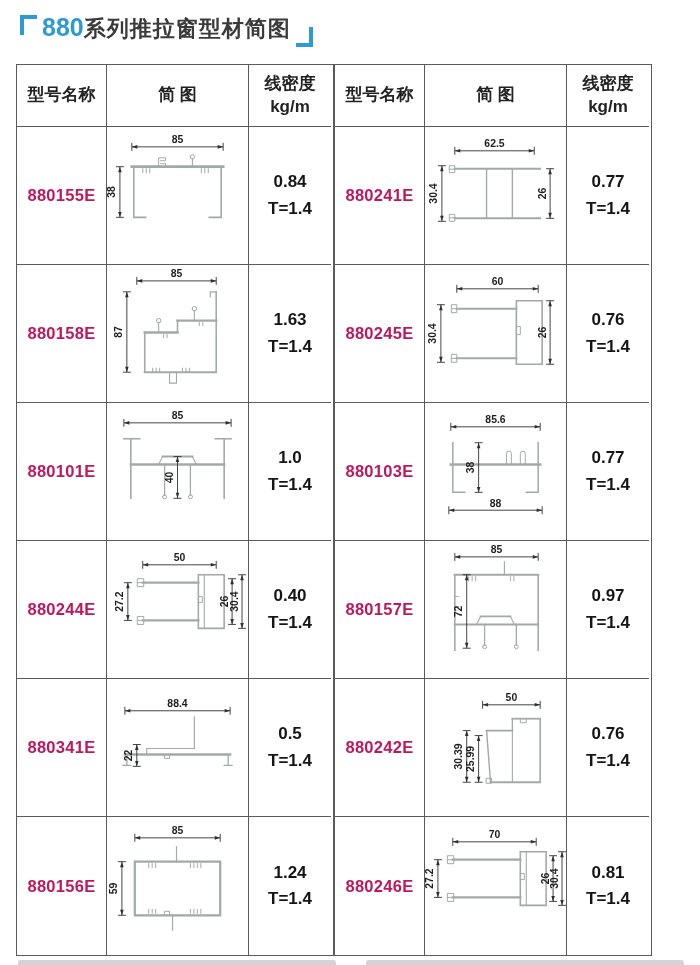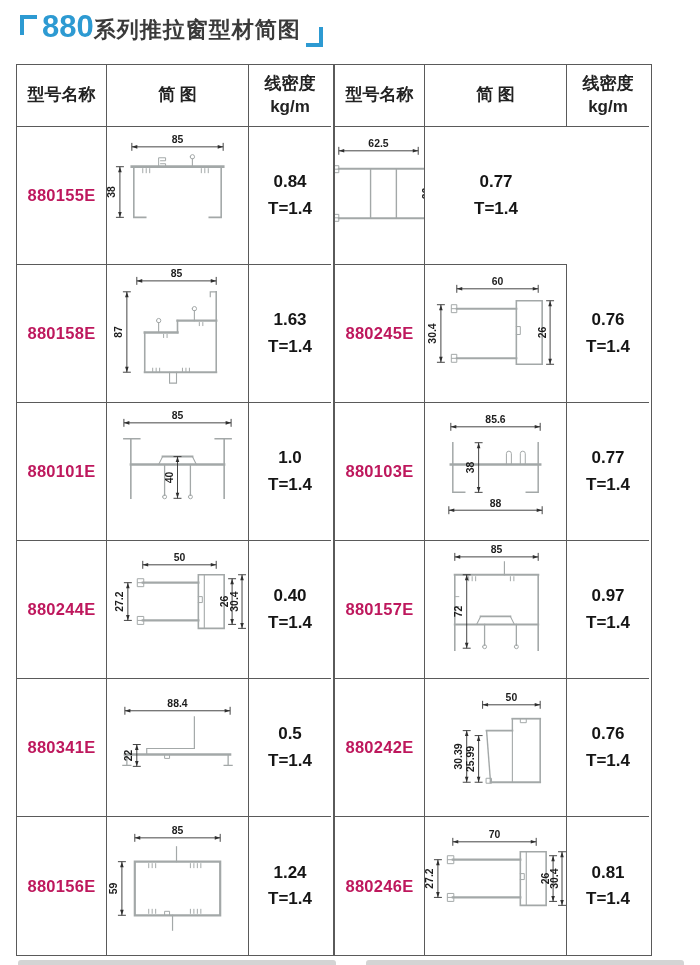--- a/index.html
+++ b/index.html
@@ -10,21 +10,21 @@
   }
   html,body{margin:0;padding:0;}
   body{
     width:700px;height:965px;background:#ffffff;position:relative;
     font-family:"Liberation Sans",sans-serif;color:#1a1a1a;overflow:hidden;
   }
   .title-row{position:absolute;top:12px;left:20px;display:flex;align-items:flex-start;}
   .bracket-open{width:13px;height:16px;border-left:4px solid var(--accent);border-top:4px solid var(--accent);margin-right:5px;margin-top:3px;}
   .bracket-close{width:13px;height:16px;border-right:4px solid var(--accent);border-bottom:4px solid var(--accent);margin-left:5px;margin-top:15px;}
   .page-title{font-size:22px;font-weight:bold;color:#3a3a3a;letter-spacing:1px;line-height:30px;}
-  .page-title .accent{color:var(--accent);font-size:31px;letter-spacing:0;text-align:center;}
+  .page-title .accent{color:var(--accent);font-size:25px;letter-spacing:0;text-align:center;}
   .tables{position:absolute;top:64px;left:16px;display:flex;}
   .ptable{width:316px;border:1px solid var(--border);background:#fff;}
   .thead,.trow{display:grid;grid-template-columns:90px 142px 82px;}
   .thead{height:62px;}
   .trow{height:138px;}
   .cell{
     border-right:1px solid var(--border);border-bottom:1px solid var(--border);
     display:flex;flex-direction:column;align-items:center;justify-content:center;
     box-sizing:border-box;overflow:hidden;
   }
@@ -259,20 +259,23 @@
     <div class="thead">
       <div class="cell hcell">型号名称</div>
       <div class="cell hcell">简 图</div>
       <div class="cell hcell last">
         <div>线密度</div>
         <div>kg/m</div>
       </div>
     </div>
     <div class="tbody">
   <div class="trow">
+    <div class="cell model-cell">
+            <span>880241E</span>
+          </div>
     <div class="cell diagram-cell">
       <svg viewBox="0 0 142 138" width="141" height="137">
               <path d="M30,42 H116" fill="none" stroke="#a3a8a8" stroke-width="2" stroke-linecap="square"></path>
               <path d="M30,92 H116" fill="none" stroke="#a3a8a8" stroke-width="2" stroke-linecap="square"></path>
               <path d="M25,39 h5 v7 h-5 Z M25,42.5 h5" fill="none" stroke="#a3a8a8" stroke-width="1" stroke-linecap="square"></path>
               <path d="M25,88 h5 v7 h-5 Z M25,91.5 h5" fill="none" stroke="#a3a8a8" stroke-width="1" stroke-linecap="square"></path>
               <path d="M62,42 V92" fill="none" stroke="#a3a8a8" stroke-width="1.4" stroke-linecap="square"></path>
               <path d="M88,42 V92" fill="none" stroke="#a3a8a8" stroke-width="1.4" stroke-linecap="square"></path>
               <path d="M30,24 H110 M30,20 V28 M110,20 V28" stroke="#2f2f2f" stroke-width="0.9" fill="none"></path>
               <polygon points="30,24 35.5,22.2 35.5,25.8" fill="#2f2f2f"></polygon>

